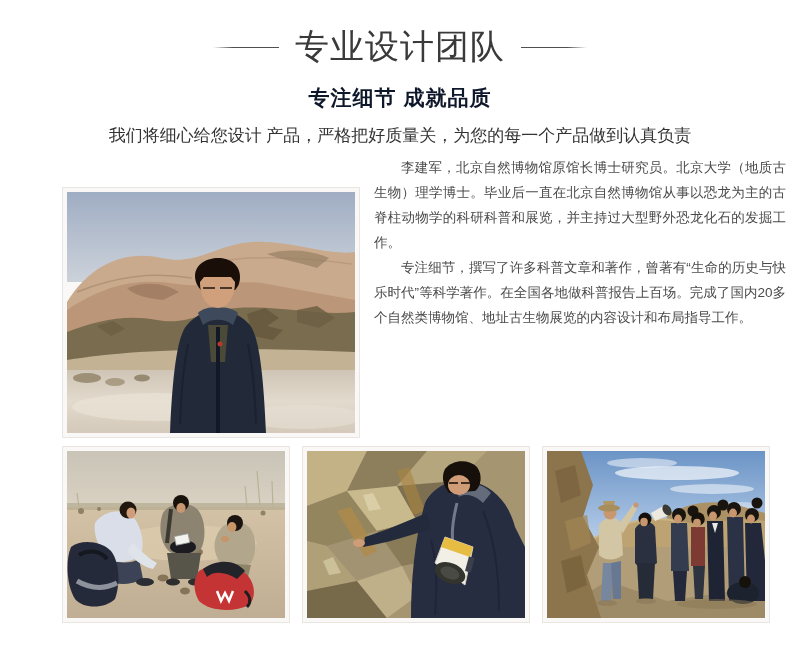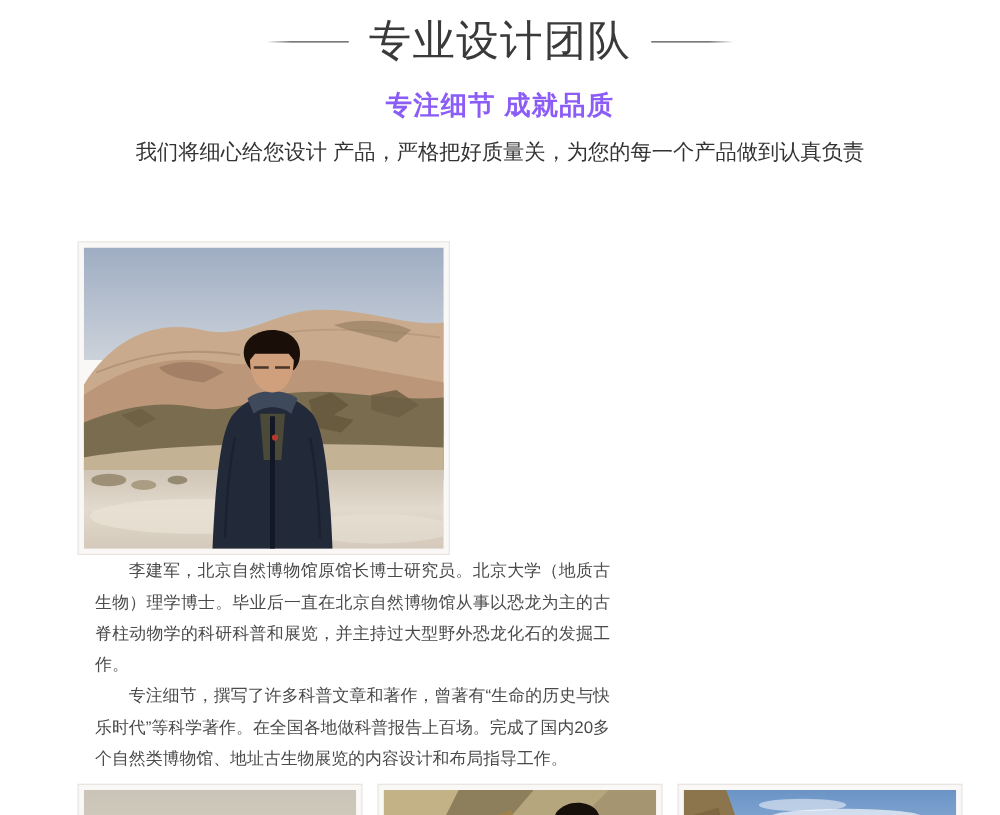--- a/index.html
+++ b/index.html
@@ -1,31 +1,31 @@
 <!DOCTYPE html>
 <html><head>
 <meta charset="utf-8">
 <style>
   html,body{margin:0;padding:0;background:#fff;}
   body{width:800px;height:652px;overflow:hidden;
        font-family:"Liberation Sans","DejaVu Sans",sans-serif;color:#4a4a4a;}
   .page{position:relative;width:800px;height:652px;background:#fff;}
 
   
-  .header{padding-top:10px;text-align:center;}
+  .header{padding-top:24px;text-align:center;}
   .title-row{display:flex;align-items:center;justify-content:center;gap:16px;height:46px;}
   .title-line{width:66px;height:1px;background:#4f4f4f;}
   .title-line.left{background:linear-gradient(to left,#4f4f4f 70%,rgba(79,79,79,0));}
   .title-line.right{background:linear-gradient(to right,#4f4f4f 70%,rgba(79,79,79,0));}
   .page-title{margin:0;font-size:34px;font-weight:300;color:#3a3a3a;letter-spacing:1px;}
-  .page-subtitle{margin:14px 16px 0;font-size:21px;font-weight:bold;color:#8b5cf6;letter-spacing:1px;}
+  .page-subtitle{margin:14px 16px 0;font-size:21px;font-weight:bold;color:#0f172a;letter-spacing:1px;}
   .page-tagline{margin:12px 0 0;font-size:17px;color:#333;}
 
   
-  .profile{display:flex;margin:28px 0 0 62px;width:726px;flex-direction:column;}
+  .profile{display:flex;margin:8px 0 0 62px;width:726px;}
   .photo-frame{background:#faf8f6;border:1px solid #e9e6e2;padding:4px;box-sizing:content-box;}
   .profile-photo-frame{width:288px;height:241px;margin-top:32px;flex:0 0 auto;}
   .profile-photo-frame svg{display:block;}
   .bio{margin-left:14px;width:412px;font-size:13.5px;line-height:25px;
        color:#4a4a4a;text-align:justify;}
   .bio p{margin:0;text-indent:2em;}
 
   
   .gallery{display:flex;gap:12px;margin:8px 0 0 62px;}
   .gallery-frame{width:218px;height:167px;flex:0 0 auto;}

